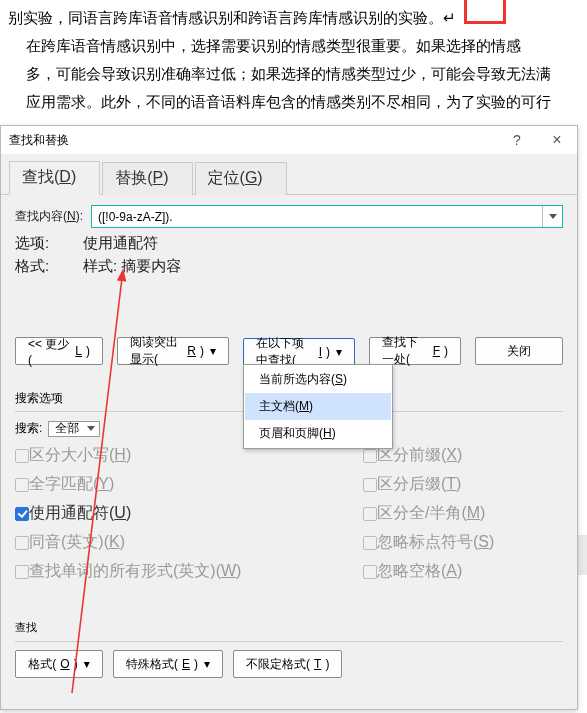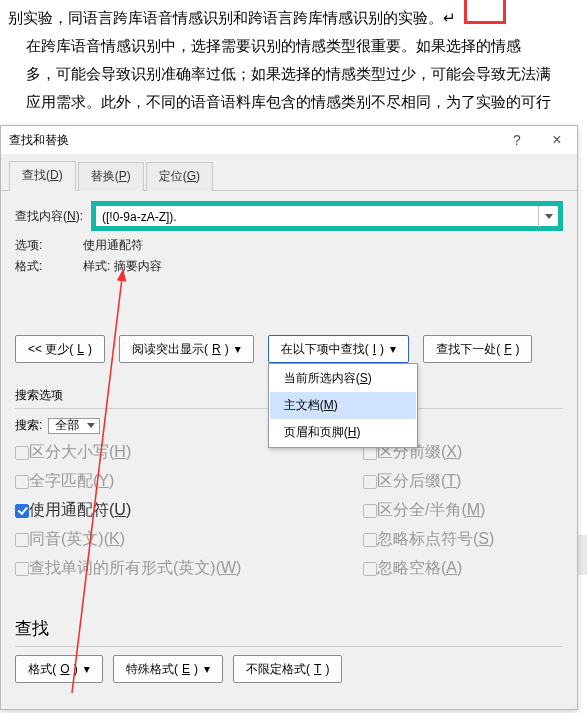--- a/index.html
+++ b/index.html
@@ -65,65 +65,65 @@
 
   .tabs {
     display: flex; align-items: flex-end;
     padding: 6px 8px 0 8px;
     background: #f0f0f0;
     gap: 2px;
     border-bottom: 1px solid #c9c9c9;
     position: relative;
   }
   .tab {
-    padding: 5px 12px 6px 12px;
+    padding: 5px 23px 6px 12px;
     border: 1px solid #c9c9c9;
     border-bottom: none;
     background: #ececec;
-    font-size: 12px;
+    font-size: 16px;
     cursor: pointer;
     position: relative;
     top: 1px;
     color: #333;
   }
   .tab.active {
     background: #f0f0f0;
     border-bottom: 1px solid #f0f0f0;
   }
   .tab .u { text-decoration: underline; }
 
   .body-area {
     flex: 1;
     padding: 10px 14px 12px 14px;
     position: relative;
   }
   .row { display: flex; align-items: center; margin-bottom: 6px; }
   .label { margin-right: 8px; color: #222; }
   .combo {
-    flex: 1; height: 30px;
+    flex: 1; height: 23px;
     display: flex; align-items: flex-start;
-    border: 5px solid #14b8a6;
+    border: 1px solid #14b8a6;
     background: #fff;
     position: relative;
   }
   .combo input {
     flex: 1; border: none; outline: none; height: 21px;
     padding: 0 6px; font-size: 12px; font-family: inherit;
     background: transparent;
   }
   .combo .drop {
     width: 20px; height: 21px; border-left: 1px solid #bfbfbf;
     display: flex; align-items: center; justify-content: center;
     cursor: pointer;
   }
   .chev-down {
     width: 0; height: 0; border-left: 4px solid transparent;
     border-right: 4px solid transparent; border-top: 5px solid #555;
   }
-  .info-row { display: flex; align-items: center; margin-top: 4px; font-size: 12px; color: #222; }
+  .info-row { display: flex; align-items: center; margin-top: 4px; font-size: 15px; color: #222; }
   .info-row .k { width: 68px; }
 
   .btn-row {
     display: flex; gap: 14px; margin-top: 60px;
     align-items: center;
     position: relative;
   }
   .btn {
     min-width: 88px; height: 28px;
     border: 1px solid #8a8a8a; background: #fdfdfd;
@@ -173,21 +173,21 @@
     background: #fff; cursor: pointer;
   }
   .chk.disabled { border-color: #bbb; background: #f1f1f1; cursor: default; }
   .chk.checked { background: #2b74df; border-color: #2b74df; }
   .chk.checked::after {
     content: ""; width: 4px; height: 7px;
     border: solid #fff; border-width: 0 2px 2px 0;
     transform: rotate(40deg) translateY(-1px);
   }
 
-  .footer-label { margin-top: 38px; margin-bottom: 6px; font-size: 17px; }
+  .footer-label { margin-top: 38px; margin-bottom: 6px; font-size: 11px; }
   .footer-btns { display: flex; gap: 10px; }
 
   
   .arrow-svg {
     position: absolute; left: 0; top: 0; width: 587px; height: 713px;
     pointer-events: none; z-index: 100;
   }
 </style>
 </head>
 <body>
@@ -272,20 +272,21 @@
           <div class="menu-item">
             <span>页眉和页脚(</span><span style="text-decoration:underline">H</span><span>)</span>
           </div>
         </div>
       </div>
       <div class="btn">
         <span>查找下一处(</span>
           <span style="text-decoration:underline">F</span>
           <span>)</span>
       </div>
+      <div class="btn">关闭</div>
     </div>
 
     <div class="section-title">搜索选项</div>
     <hr class="sep">
 
     <div class="search-scope">
       <span>搜索:</span>
       <div class="scope-select">
         <span>全部</span>
         <span class="chev-down"></span>

